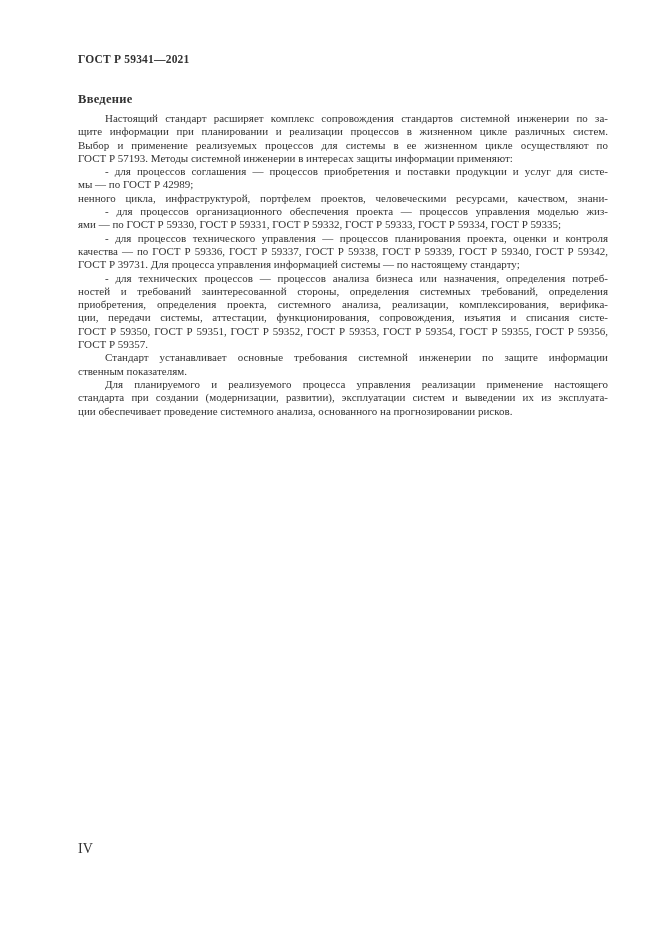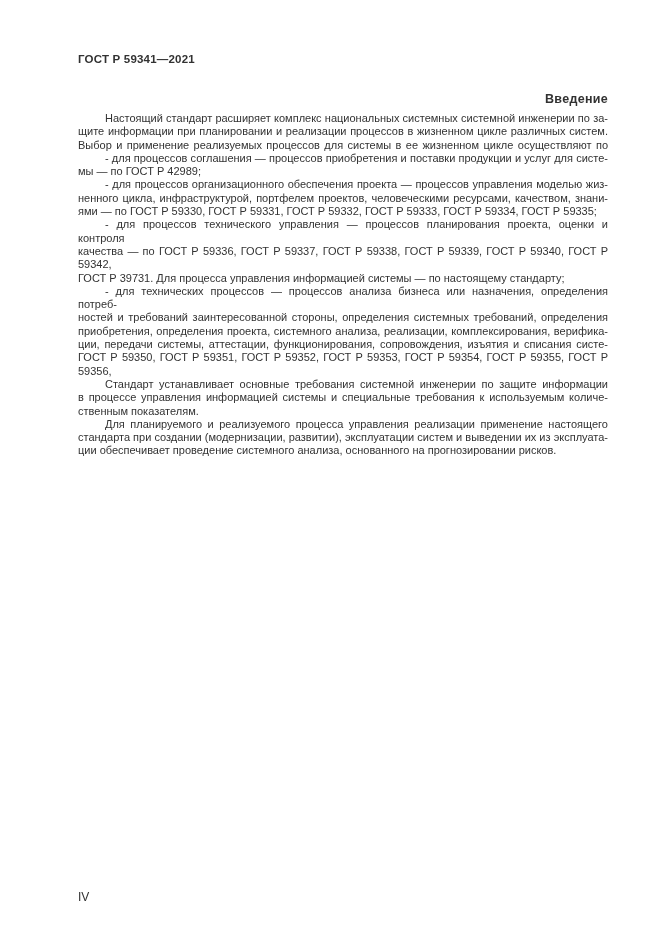--- a/index.html
+++ b/index.html
@@ -5,39 +5,39 @@
   html, body {
     margin: 0;
     padding: 0;
     background: #ffffff;
   }
   .page {
     position: relative;
     width: 661px;
     height: 935px;
     background: #ffffff;
-    font-family: Liberation Sans, sans-serif;
+    font-family: Liberation Serif, serif;
     color: #323232;
     overflow: hidden;
   }
   .doc-header {
     position: absolute;
     left: 78px;
     top: 53px;
     font-size: 11.5px;
     font-weight: bold;
     letter-spacing: 0.2px;
     white-space: nowrap;
   }
   .doc-title {
     position: absolute;
     left: 78px;
     top: 92px;
     width: 530px;
-    text-align: right;
+    text-align: left;
     font-size: 12.5px;
     font-weight: bold;
     letter-spacing: 0.3px;
   }
   .doc-body {
     position: absolute;
     left: 78px;
     top: 112px;
     width: 530px;
     font-size: 11px;
@@ -50,51 +50,52 @@
   .line.j {
     
     text-align-last: justify;
   }
   .line.indent {
     text-indent: 27px;
   }
   .page-number {
     position: absolute;
     left: 78px;
-    top: 890px;
-    font-size: 12px;
+    top: 841px;
+    font-size: 14px;
   }
 </style>
 </head>
 <body>
 
 <div class="page">
   <div class="doc-header">ГОСТ Р 59341—2021</div>
 
   <div class="doc-title">Введение</div>
 
   <div class="doc-body">
-      <div class="line indent j">Настоящий стандарт расширяет комплекс национальных системных системной инженерии по за-</div>
+      <div class="line indent j">Настоящий стандарт расширяет комплекс сопровождения стандартов системной инженерии по за-</div>
       <div class="line j">щите информации при планировании и реализации процессов в жизненном цикле различных систем.</div>
       <div class="line j">Выбор и применение реализуемых процессов для системы в ее жизненном цикле осуществляют по</div>
+      <div class="line">ГОСТ Р 57193. Методы системной инженерии в интересах защиты информации применяют:</div>
       <div class="line indent j">- для процессов соглашения — процессов приобретения и поставки продукции и услуг для систе-</div>
       <div class="line">мы — по ГОСТ Р 42989;</div>
+      <div class="line j">ненного цикла, инфраструктурой, портфелем проектов, человеческими ресурсами, качеством, знани-</div>
       <div class="line indent j">- для процессов организационного обеспечения проекта — процессов управления моделью жиз-</div>
-      <div class="line j">ненного цикла, инфраструктурой, портфелем проектов, человеческими ресурсами, качеством, знани-</div>
       <div class="line">ями — по ГОСТ Р 59330, ГОСТ Р 59331, ГОСТ Р 59332, ГОСТ Р 59333, ГОСТ Р 59334, ГОСТ Р 59335;</div>
       <div class="line indent j">- для процессов технического управления — процессов планирования проекта, оценки и контроля</div>
       <div class="line j">качества — по ГОСТ Р 59336, ГОСТ Р 59337, ГОСТ Р 59338, ГОСТ Р 59339, ГОСТ Р 59340, ГОСТ Р 59342,</div>
       <div class="line">ГОСТ Р 39731. Для процесса управления информацией системы — по настоящему стандарту;</div>
       <div class="line indent j">- для технических процессов — процессов анализа бизнеса или назначения, определения потреб-</div>
       <div class="line j">ностей и требований заинтересованной стороны, определения системных требований, определения</div>
       <div class="line j">приобретения, определения проекта, системного анализа, реализации, комплексирования, верифика-</div>
       <div class="line j">ции, передачи системы, аттестации, функционирования, сопровождения, изъятия и списания систе-</div>
       <div class="line j">ГОСТ Р 59350, ГОСТ Р 59351, ГОСТ Р 59352, ГОСТ Р 59353, ГОСТ Р 59354, ГОСТ Р 59355, ГОСТ Р 59356,</div>
+      <div class="line">ГОСТ Р 59357.</div>
       <div class="line indent j">Стандарт устанавливает основные требования системной инженерии по защите информации</div>
-      <div class="line j">в процессе управления информацией системы и специальные требования к используемым количе-</div>
       <div class="line">ственным показателям.</div>
       <div class="line indent j">Для планируемого и реализуемого процесса управления реализации применение настоящего</div>
       <div class="line j">стандарта при создании (модернизации, развитии), эксплуатации систем и выведении их из эксплуата-</div>
       <div class="line">ции обеспечивает проведение системного анализа, основанного на прогнозировании рисков.</div>
     </div>
 
   <div class="page-number">IV</div>
 </div>
 
 </body></html>

